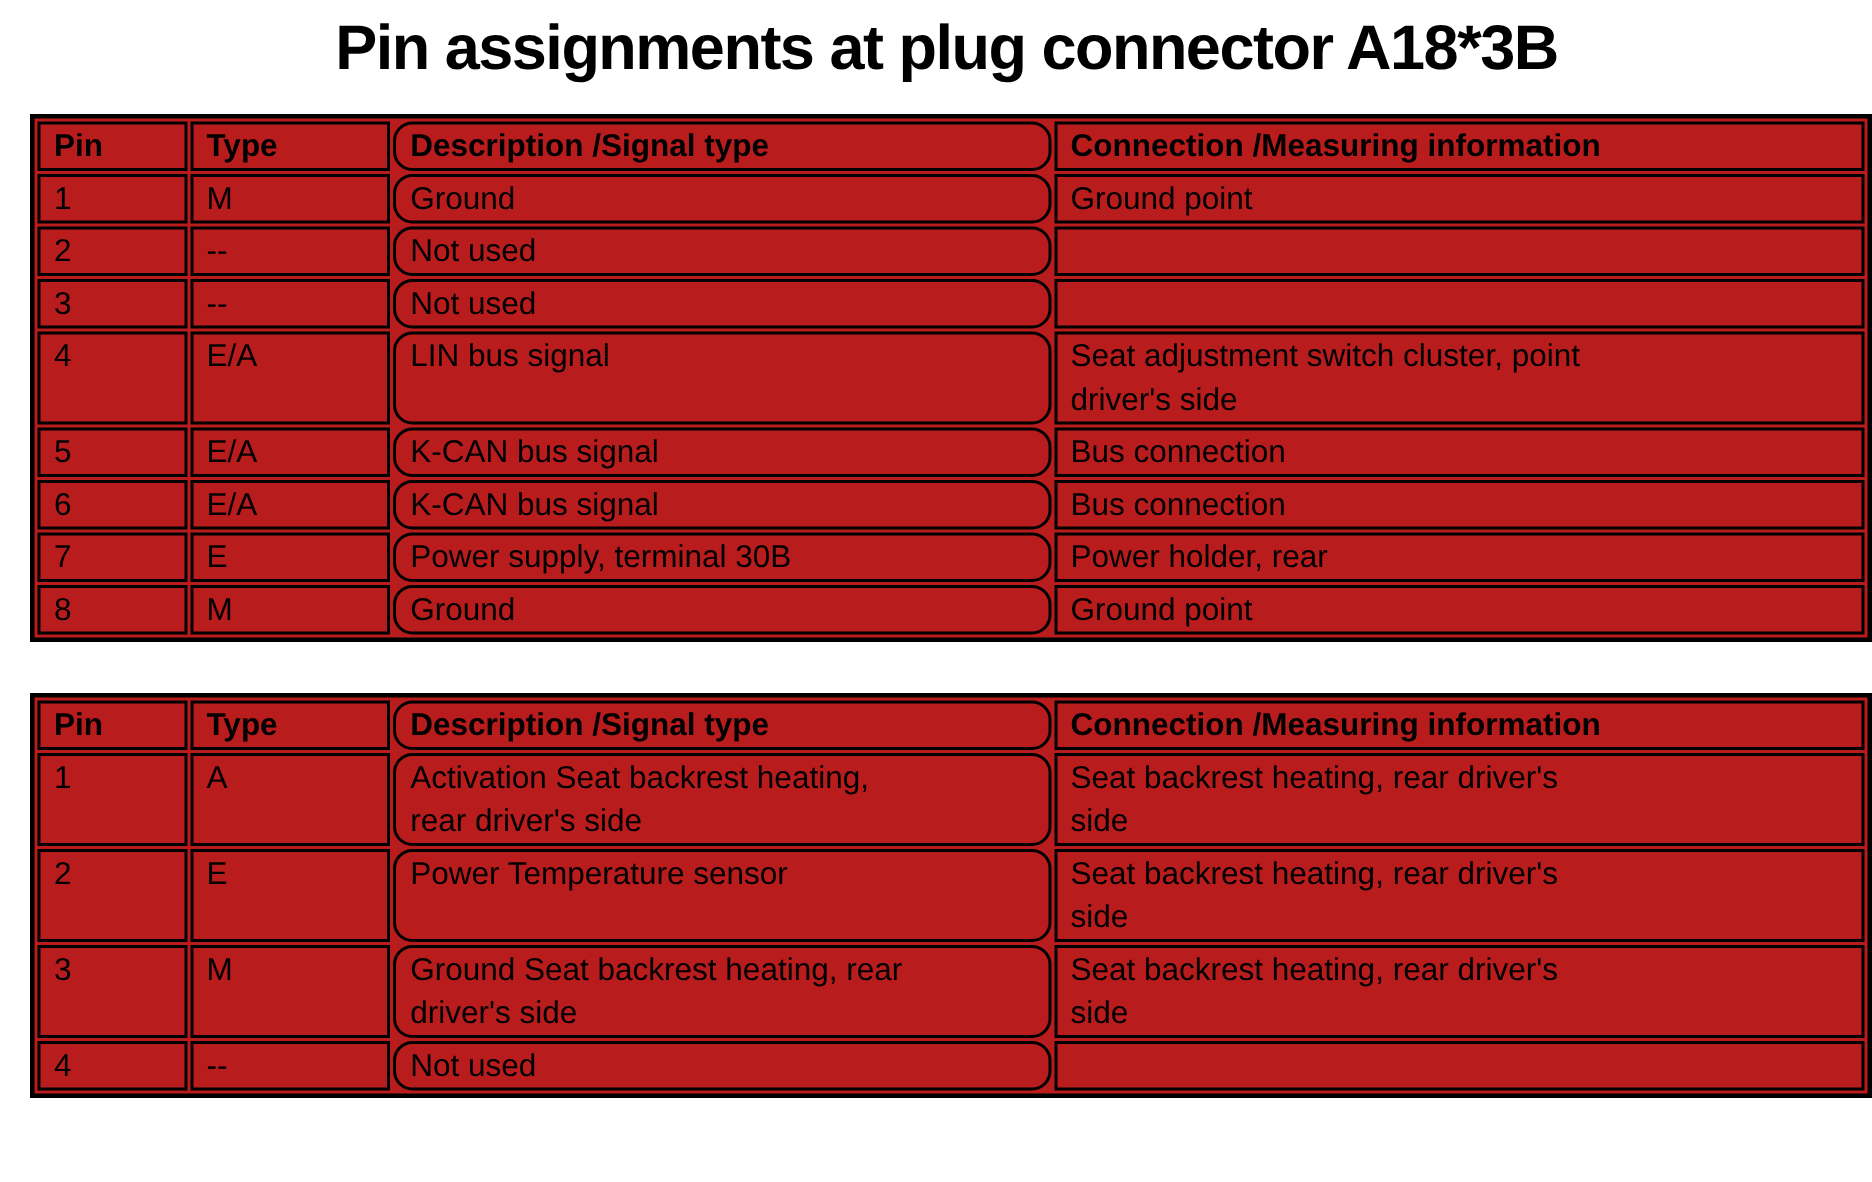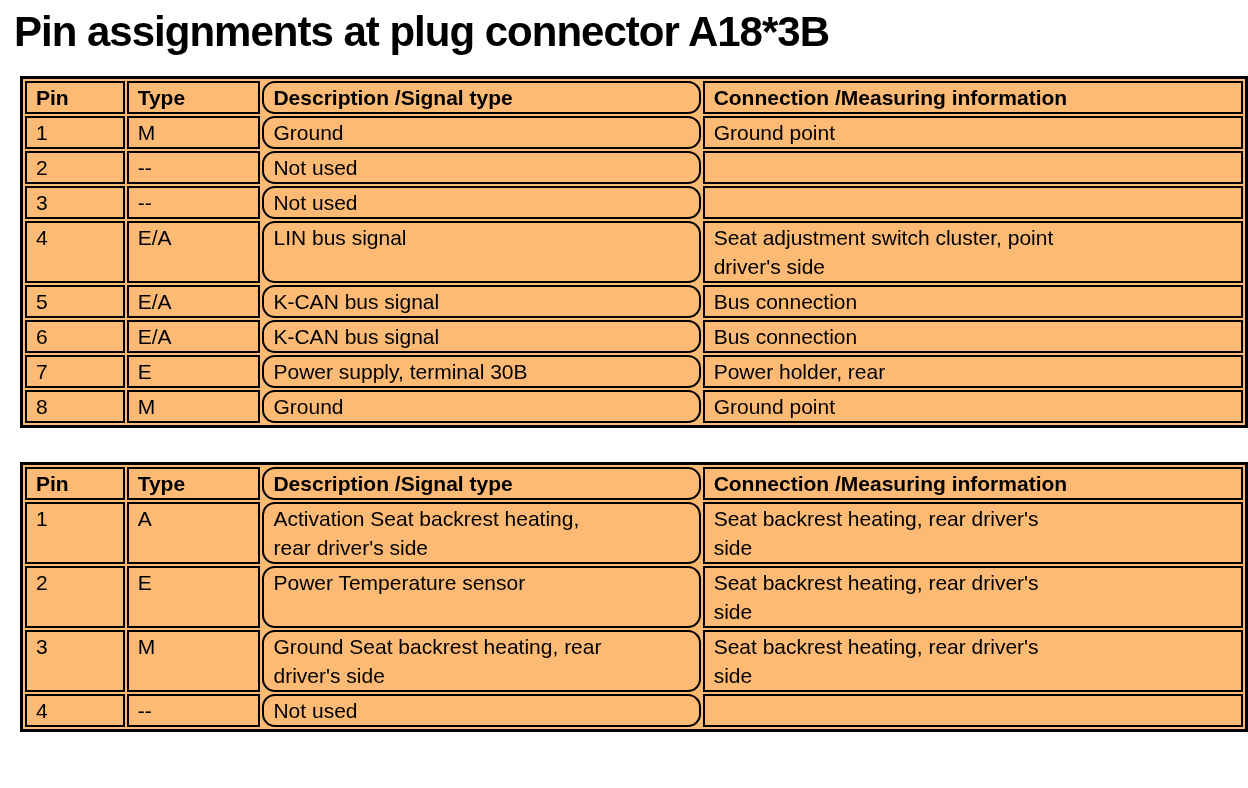--- a/index.html
+++ b/index.html
@@ -17,28 +17,29 @@
   #doc {
     padding: 8px 0 0 14px;
   }
   .section-title {
     font-size: 42px;
     font-weight: bold;
     letter-spacing: -1px;
     line-height: 48px;
     margin: 0 0 20px 0;
     white-space: nowrap;
+    text-align: center;
   }
   table.pin-table {
     border-collapse: separate;
     border-spacing: 2px;
     border: 3px solid #000000;
     table-layout: fixed;
     margin: 0 0 34px 6px;
-    background: #fdba74;
+    background: #b91c1c;
   }
   table.pin-table th,
   table.pin-table td {
     box-sizing: border-box;
     border: 2px solid #000000;
     font-size: 21px;
     line-height: 29px;
     padding: 0 8px 0 9px;
     text-align: left;
     vertical-align: top;

